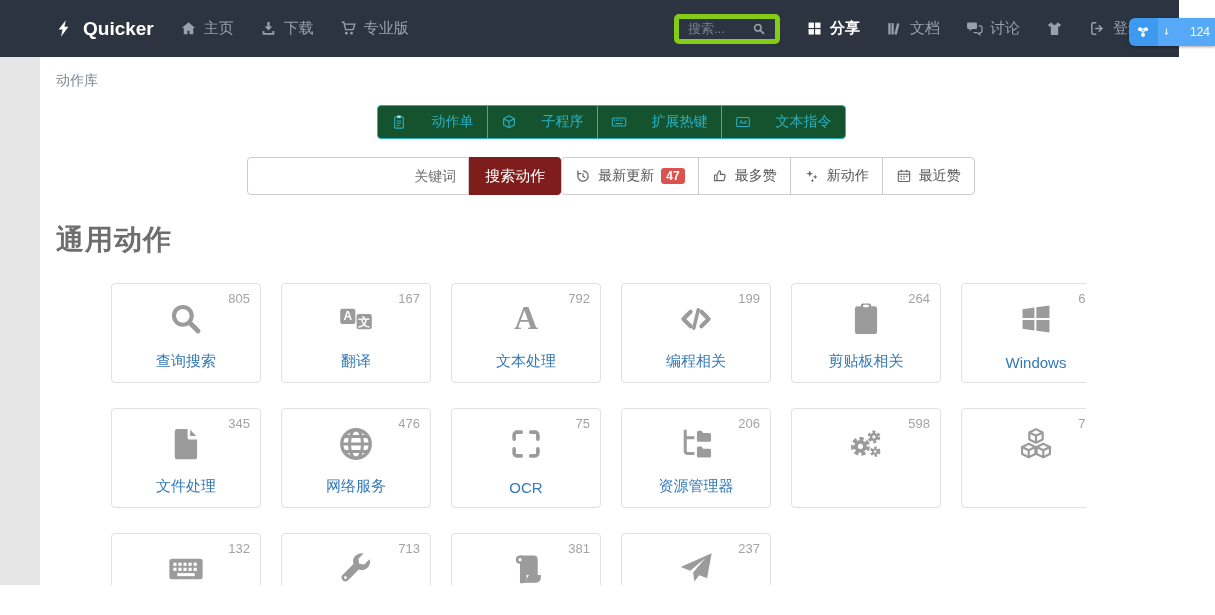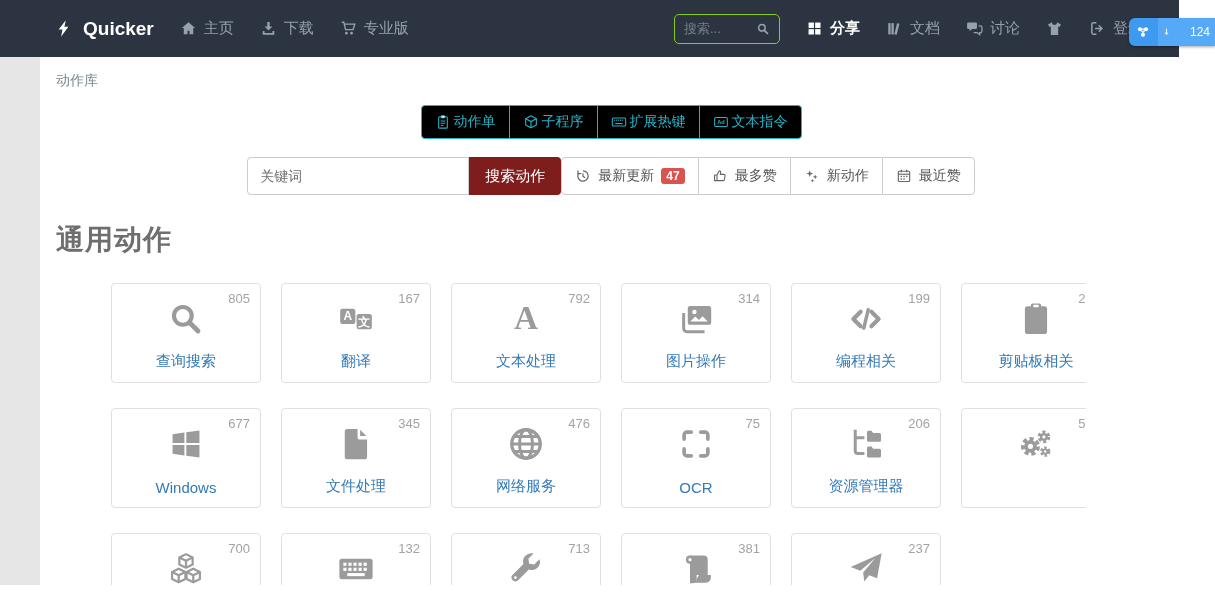--- a/index.html
+++ b/index.html
@@ -20,21 +20,21 @@
     padding-left:55px; z-index:2;
   }
   .brand { display:flex; align-items:center; gap:9px; color:#fff; font-size:19px; font-weight:bold; cursor:pointer; }
   .brand .icon svg { width:19px; height:19px; }
   .nav-menu, .nav-right { display:flex; align-items:center; }
   .nav-item { display:flex; align-items:center; gap:7px; color:#97a1ab; font-size:15px; margin-left:26px; cursor:pointer; white-space:nowrap; }
   .nav-item .icon svg { width:17px; height:17px; }
   .nav-item.active { color:#ffffff; font-weight:bold; }
   .nav-search {
     margin-left:auto; width:106px; height:30px;
-    border:1px solid #84cc16; border-radius:5px;
+    border:5px solid #84cc16; border-radius:5px;
     display:flex; align-items:center; padding:0 9px; gap:4px;
   }
   .nav-search input { flex:1; min-width:0; border:none; outline:none; background:transparent; color:#cfd6dd; font-size:13px; }
   .nav-search input::placeholder { color:#78828d; }
   .nav-search .icon { color:#97a1ab; }
   .nav-search .icon svg { width:14px; height:14px; }
   .nav-right { padding-right:36px; }
 
   
   .ext-badge {
@@ -48,32 +48,32 @@
   .ext-badge .seg-count .icon svg { width:11px; height:11px; color:#e8f3ff; }
 
   
   .page { position:absolute; top:57px; left:0; width:1086px; height:528px; background:#e6e6e6; overflow:hidden; }
   .content { position:absolute; left:40px; top:0; width:1142px; height:528px; background:#fff; overflow:hidden; }
 
   .breadcrumb { padding:15px 0 0 16px; font-size:14px; color:#7b8792; }
 
   .type-tabs { display:flex; justify-content:center; margin-top:15px; }
   .type-tab {
-    display:flex; align-items:center; gap:3px;
-    border:1px solid #2ab0c3; color:#2ab0c3; background:#000000;
+    display:flex; align-items:center; gap:25px;
+    border:1px solid #2ab0c3; color:#2ab0c3; background:#14532d;
     font-size:14px; padding:7px 13px; margin-left:-1px; cursor:pointer; white-space:nowrap;
   }
   .type-tab:first-child { border-radius:4px 0 0 4px; margin-left:0; }
   .type-tab:last-child  { border-radius:0 4px 4px 0; }
   .type-tab .icon svg { width:16px; height:16px; }
 
   .search-row { display:flex; justify-content:center; align-items:stretch; margin-top:18px; height:38px; }
   .kw-input {
     width:222px; border:1px solid #ccc; border-radius:4px 0 0 4px;
-    padding:0 12px; font-size:14px; color:#555; outline:none;
+    padding:0 12px; font-size:14px; color:#555; outline:none;text-align:right;
   }
   .kw-input::placeholder { color:#6f6f6f; }
   .search-btn {
     background:#7f1d1d; color:#fff; border:none; border-radius:0 4px 4px 0;
     font-size:15px; padding:0 16px; cursor:pointer; white-space:nowrap;
   }
   .filter-group { display:flex; margin-left:0; }
   .filter-btn {
     display:flex; align-items:center; gap:7px; background:#fff;
     border:1px solid #ccc; color:#555; font-size:14px; padding:0 13px;
@@ -359,32 +359,20 @@
             <svg viewBox="0 0 24 24">
               <text x="12" y="18.5" text-anchor="middle" font-size="21" font-weight="bold" fill="currentColor" font-family="Liberation Serif,serif">A</text>
             </svg>
           </span>
           <span class="count">792</span>
           <span class="label">文本处理</span>
         </div>
         <div class="card">
           <span class="icon">
             <svg viewBox="0 0 24 24">
-              <path d="M4.2 8.2V18a2 2 0 0 0 2 2h11.2" fill="none" stroke="currentColor" stroke-width="1.9"></path>
-              <rect x="6.8" y="3.8" width="14.8" height="11.8" rx="1.6" fill="currentColor"></rect>
-              <circle cx="11" cy="7.6" r="1.4" fill="#fff"></circle>
-              <path d="M8.4 13.6l3.2-3.2 2.2 2.2 2.4-2.4 3.2 3.4z" fill="#fff"></path>
-            </svg>
-          </span>
-          <span class="count">314</span>
-          <span class="label">图片操作</span>
-        </div>
-        <div class="card">
-          <span class="icon">
-            <svg viewBox="0 0 24 24">
               <path d="M8.6 7.4 4 12l4.6 4.6M15.4 7.4 20 12l-4.6 4.6" fill="none" stroke="currentColor" stroke-width="2.6" stroke-linecap="round" stroke-linejoin="round"></path>
               <path d="M13.4 6.2l-2.8 11.6" stroke="currentColor" stroke-width="2.2" stroke-linecap="round"></path>
             </svg>
           </span>
           <span class="count">199</span>
           <span class="label">编程相关</span>
         </div>
         <div class="card">
           <span class="icon">
             <svg viewBox="0 0 24 24">

